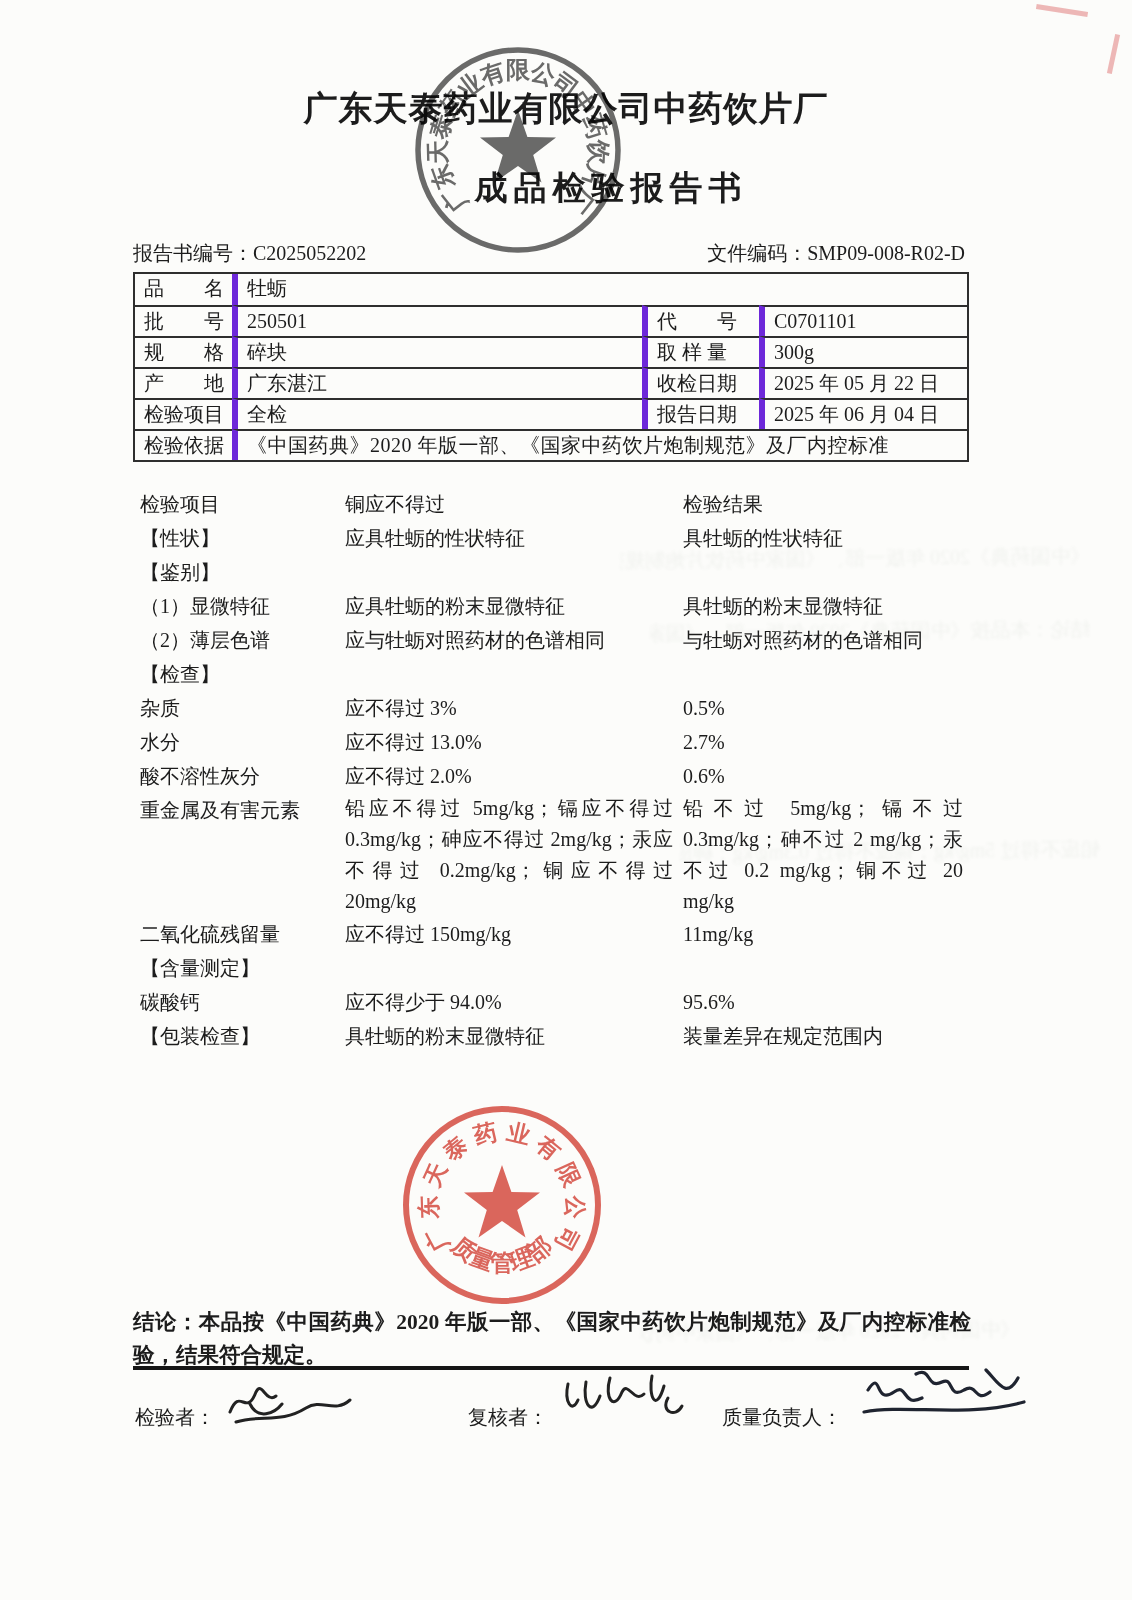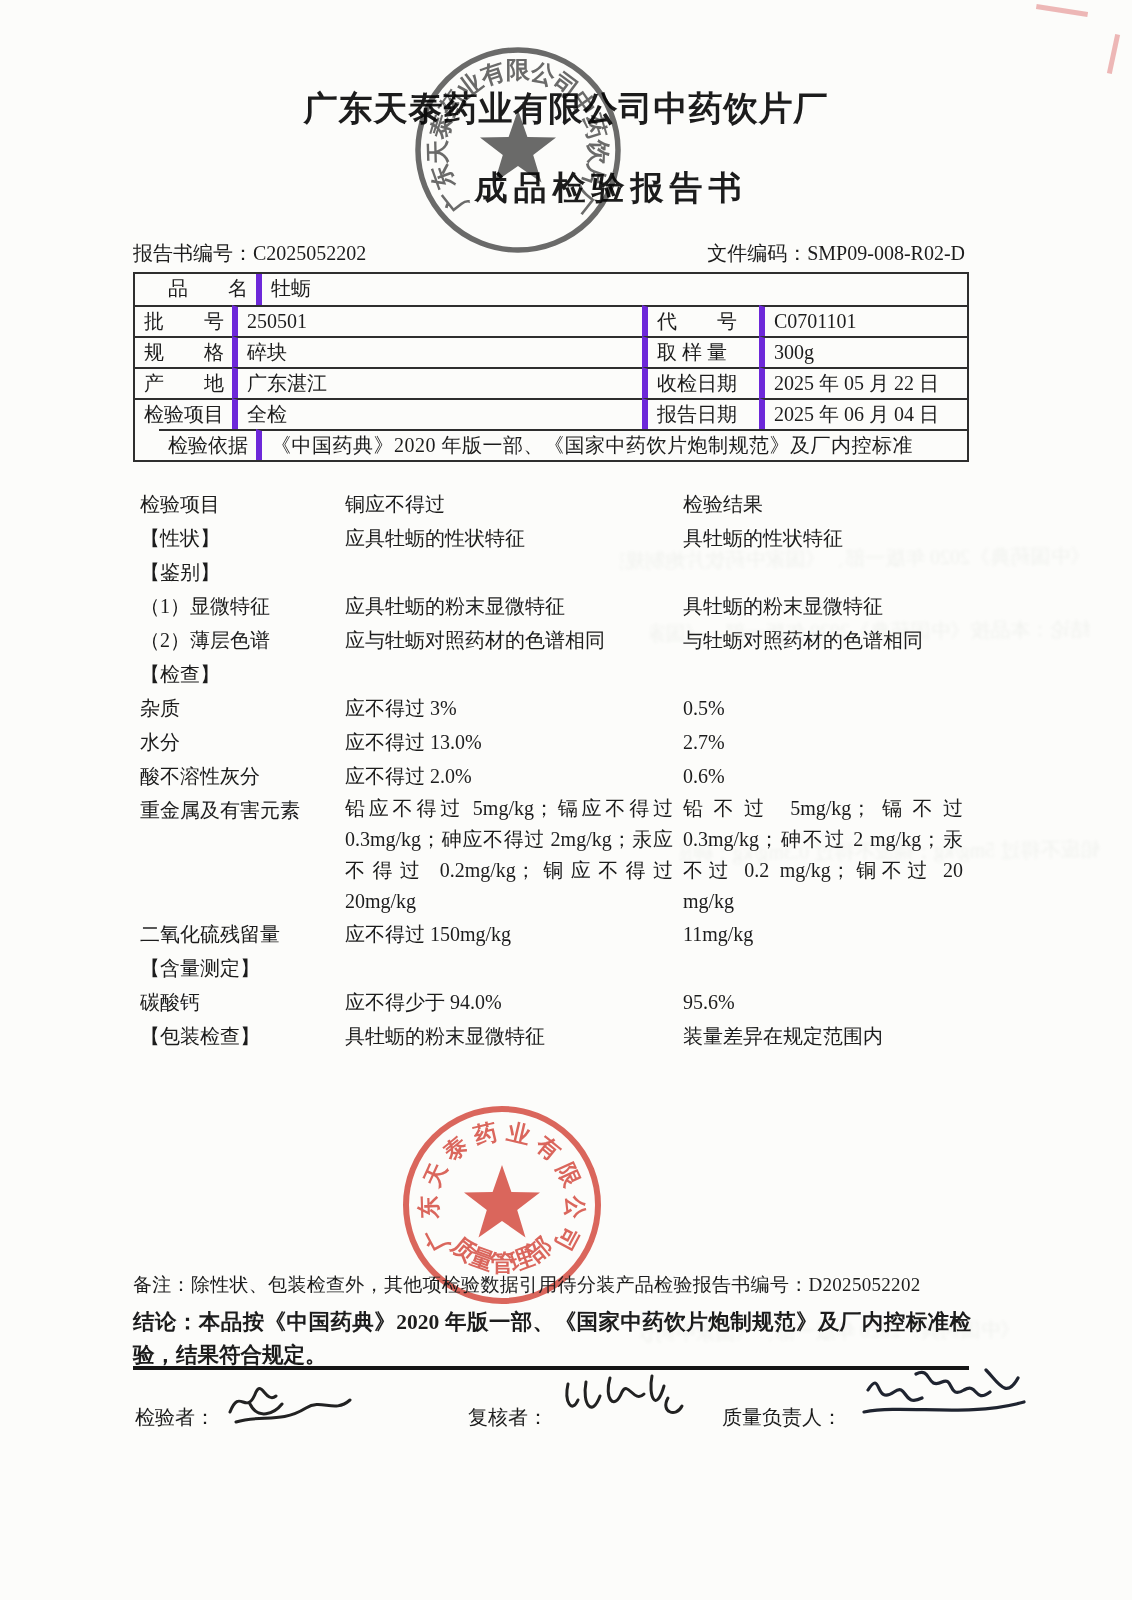--- a/index.html
+++ b/index.html
@@ -8,21 +8,21 @@
   .title1{position:absolute;top:86px;left:0;width:100%;text-align:center;
           font-size:34px;font-weight:bold;letter-spacing:1px;}
   .title2{position:absolute;top:166px;left:0;width:100%;text-align:center;
           font-size:33px;font-weight:bold;letter-spacing:6px;padding-left:45px;}
   .meta{position:absolute;top:240px;left:133px;width:832px;display:flex;
         justify-content:space-between;font-size:20px;white-space:nowrap;}
   
   .info-table{position:absolute;top:272px;left:133px;width:832px;
               border:2px solid #2e2e2e;font-size:20px;}
   .it-row{display:grid;height:31px;line-height:29px;}
-  .it-full{grid-template-columns:97px 1fr;margin-left:24px;}
+  .it-full{grid-template-columns:97px 1fr;}
   .it-split{grid-template-columns:97px 410px 117px 1fr;}
   .it-row > div{padding-left:9px;border-left:6px solid #6d28d9;border-top:2px solid #2e2e2e;
                 overflow:hidden;white-space:nowrap;}
   .it-row > div:first-child{border-left:none;}
   .it-row:first-child > div{border-top:none;}
   .it-basis{letter-spacing:.5px;}
   
   .results{position:absolute;top:487px;left:133px;width:840px;font-size:20px;}
   .res-row{display:grid;grid-template-columns:212px 338px 1fr;}
   .res-row > div{min-height:34px;line-height:34px;}
@@ -211,21 +211,20 @@
       <text x="186.5" y="97.4" transform="rotate(65.6 186.5 89.8)" fill="#d95248" font-size="23" font-weight="bold" text-anchor="middle">限</text>
       <text x="193.0" y="129.9" transform="rotate(91.8 193.0 122.3)" fill="#d95248" font-size="23" font-weight="bold" text-anchor="middle">公</text>
       <text x="184.5" y="161.9" transform="rotate(118.0 184.5 154.3)" fill="#d95248" font-size="23" font-weight="bold" text-anchor="middle">司</text>
       <text x="82.7" y="172.4" transform="rotate(400.0 82.7 164.4)" fill="#d95248" font-size="24" font-weight="bold" text-anchor="middle">质</text>
       <text x="100.2" y="182.4" transform="rotate(380.0 100.2 174.5)" fill="#d95248" font-size="24" font-weight="bold" text-anchor="middle">量</text>
       <text x="120.0" y="185.9" transform="rotate(360.0 120.0 178.0)" fill="#d95248" font-size="24" font-weight="bold" text-anchor="middle">管</text>
       <text x="139.8" y="182.4" transform="rotate(340.0 139.8 174.5)" fill="#d95248" font-size="24" font-weight="bold" text-anchor="middle">理</text>
       <text x="157.3" y="172.4" transform="rotate(320.0 157.3 164.4)" fill="#d95248" font-size="24" font-weight="bold" text-anchor="middle">部</text>
     </svg>
 
-  <div class="remark">备注：除性状、包装检查外，其他项检验数据引用待分装产品检验报告书编号：D2025052202</div>
   <div class="conclusion">结论：本品按《中国药典》2020 年版一部、《国家中药饮片炮制规范》及厂内控标准检验，结果符合规定。</div>
   <div class="rule"></div>
 
   <div class="sig-label" style="top:1404px;left:135px;">检验者：</div>
   <svg class="scribble" style="top:1374px;left:222px;" width="150" height="62" viewBox="0 0 150 62">
     <path d="M8,38 C18,12 24,44 34,18 C40,6 44,30 54,22 M28,30 C36,46 52,40 60,30 M14,48 C40,40 58,50 84,34 C100,24 112,40 128,26" stroke="#222" stroke-width="3"></path>
   </svg>
 
   <div class="sig-label" style="top:1404px;left:468px;">复核者：</div>
   <svg class="scribble" style="top:1368px;left:556px;" width="132" height="62" viewBox="0 0 132 62">

